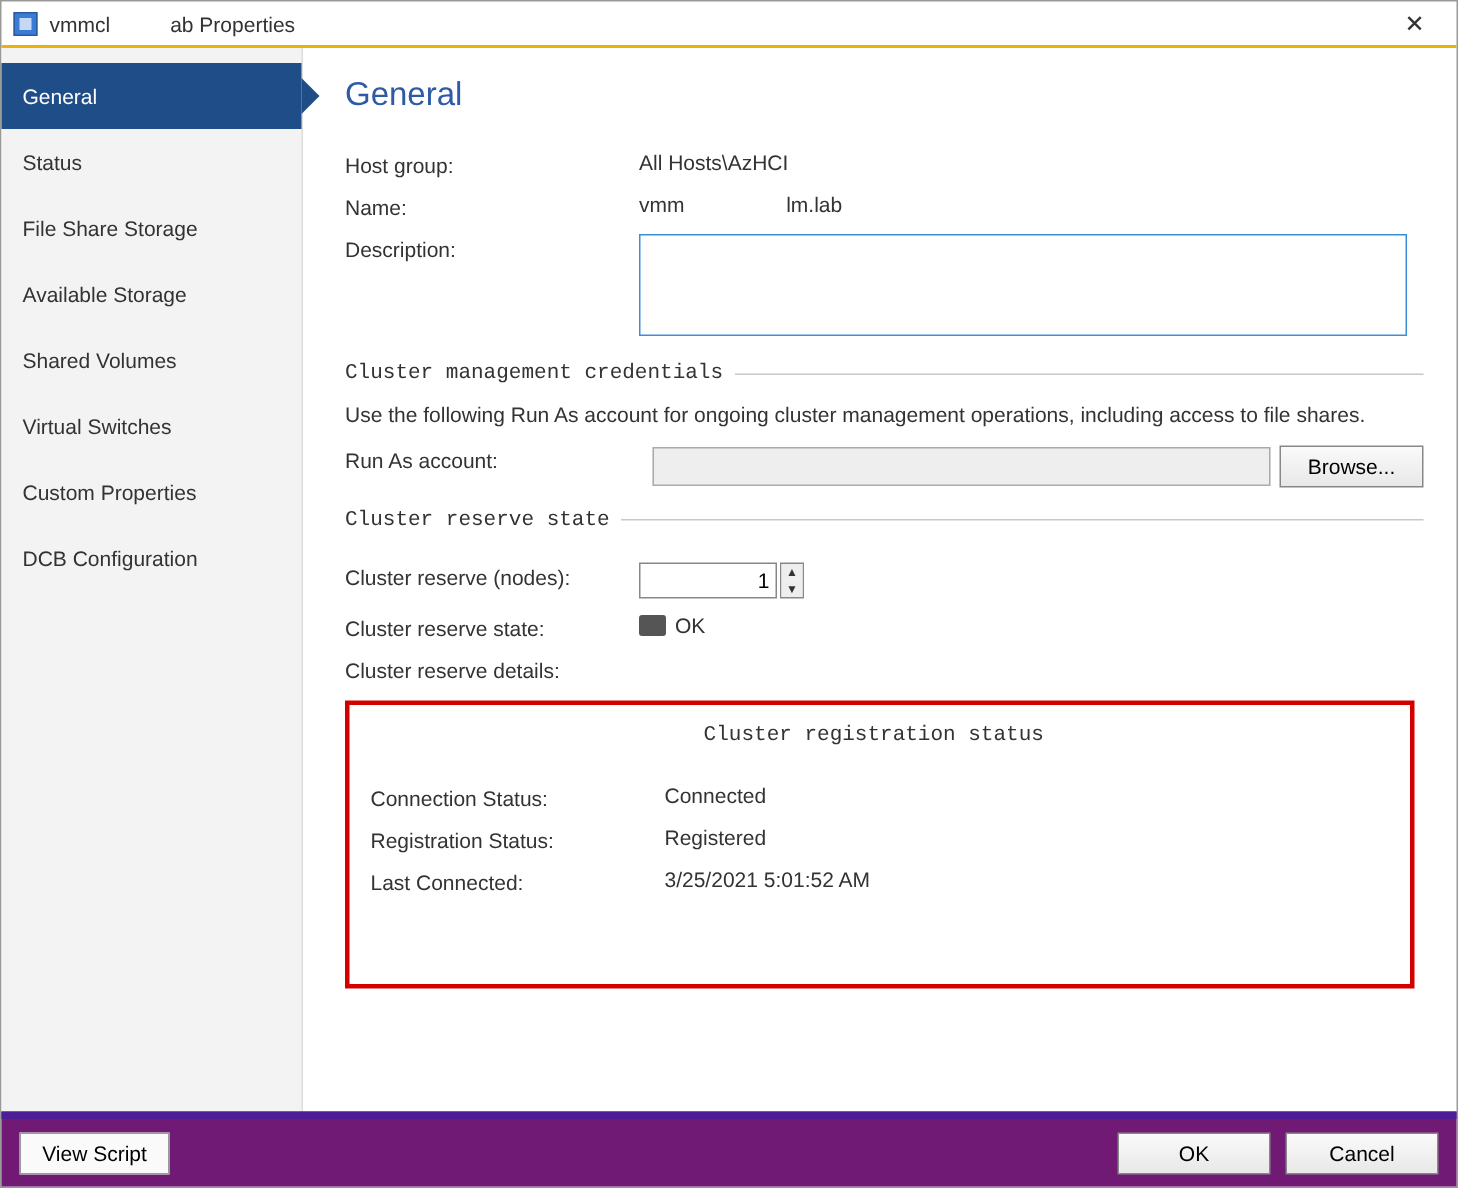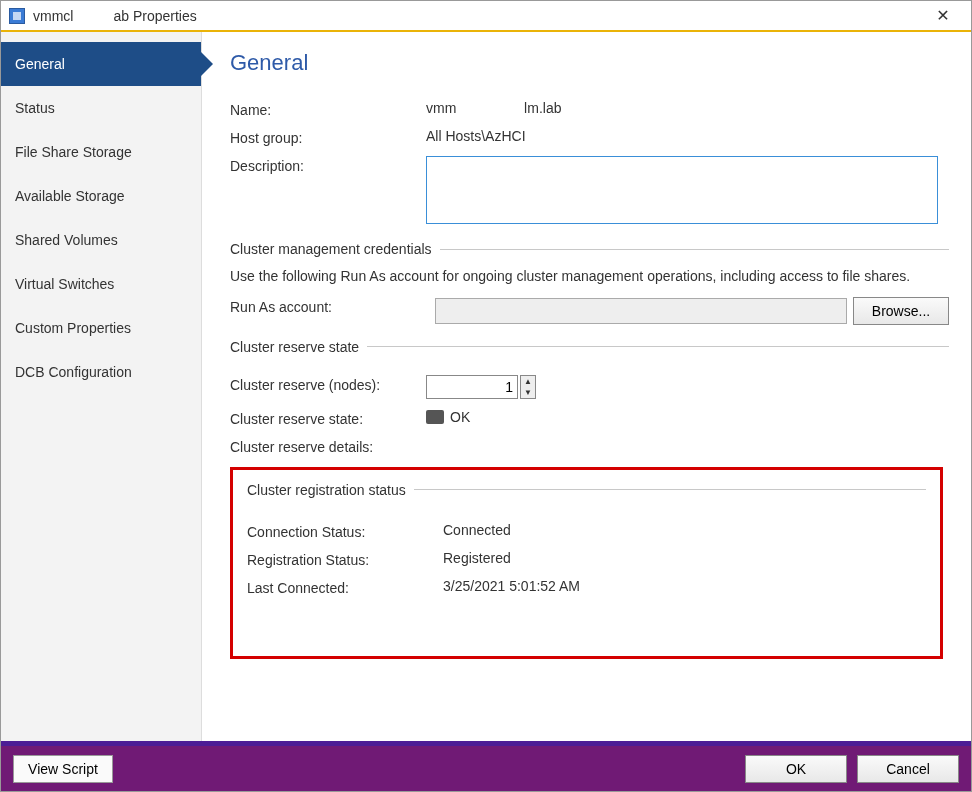--- a/index.html
+++ b/index.html
@@ -18,33 +18,33 @@
     content: ""; position: absolute; right: -12px; top: 50%; transform: translateY(-50%);
     width: 0; height: 0; border-top: 12px solid transparent; border-bottom: 12px solid transparent; border-left: 12px solid #1e4d87;
   }
   .content { flex: 1; padding: 18px 22px 10px 28px; overflow: auto; }
   .content h1 { font-size: 22px; font-weight: 400; color: #2e5aa8; margin-bottom: 24px; }
   .row { display: flex; align-items: flex-start; margin-bottom: 10px; }
   .row .lbl { width: 196px; color: #333; padding-top: 2px; }
   .row .val { color: #333; flex: 1; }
   textarea.desc { width: 512px; height: 68px; border: 1px solid #3a8fd8; padding: 4px; resize: none; font-family: inherit; outline:none; }
   .section-head { display: flex; align-items: center; margin: 14px 0 10px 0; color: #333; }
-  .section-head .sh-label { margin-right: 8px; color:#333; }
+  .section-head .sh-label { margin-right: 8px; color:#333;font-family:Liberation Mono, monospace; }
   .section-head .line { flex: 1; height: 1px; background: #c8c8c8; }
   .help-text { color: #333; margin-bottom: 10px; line-height: 1.4; }
   input.run-as { width: 412px; height: 26px; border: 1px solid #aaa; background: #eee; padding: 0 4px; }
   button.browse { width: 96px; height: 28px; border: 1px solid #888; background: linear-gradient(#fafafa,#e8e8e8); cursor: pointer; margin-left: 6px;}
   .stepper { display: inline-flex; align-items: center; }
   .stepper input { width: 92px; height: 24px; border: 1px solid #888; text-align: right; padding-right: 4px; }
   .stepper .spin { display: flex; flex-direction: column; margin-left: 2px; border:1px solid #888; }
   .stepper .spin div { width: 14px; height: 11px; font-size: 8px; line-height: 11px; text-align: center; background:#eee; cursor:pointer; }
   .ok-state { display:flex; align-items:center; gap:6px; }
   .ok-icon { width:18px; height:14px; background:#555; border-radius:2px; display:inline-block; }
   .highlight-box { border: 3px solid #d40000; padding: 12px 14px 50px 14px; margin-top: 12px; margin-right: 6px; }
-  .highlight-box .section-head { margin-top: 0; }
+  .highlight-box .section-head { margin-top: 0; flex-direction: column; }
   .footer { height: 50px; border-top: 5px solid #4c1d95; display: flex; align-items: center; padding: 0 12px; background:#701a75;}
   .footer .left-btn { width: 100px; height: 28px; border: 1px solid #999; background: #fafafa; cursor: pointer; }
   .footer .spacer { flex: 1; }
   .footer .right-btn { width: 102px; height: 28px; border: 1px solid #888; background: linear-gradient(#fafafa,#e8e8e8); cursor: pointer; margin-left: 10px;}
 </style>
 </head>
 <body>
 
 <div class="window">
 
@@ -87,30 +87,30 @@
         </div>
       <div class="side-item">
           <span>DCB Configuration</span>
         </div>
     </div>
 
     <div class="content">
       <h1>General</h1>
 
       <div class="row">
+        <div class="lbl">Host group:</div>
+        <div class="val">All Hosts\AzHCI</div>
+      </div>
+      <div class="row">
         <div class="lbl">Name:</div>
         <div class="val">
           <span>vmm</span>
           <span style="display:inline-block; width:60px;"></span>
           <span>lm.lab</span>
         </div>
-      </div>
-      <div class="row">
-        <div class="lbl">Host group:</div>
-        <div class="val">All Hosts\AzHCI</div>
       </div>
       <div class="row">
         <div class="lbl">Description:</div>
         <div class="val">
           <textarea class="desc" style=""></textarea>
         </div>
       </div>
 
       <div class="section-head">
         <span class="sh-label">Cluster management credentials</span>

